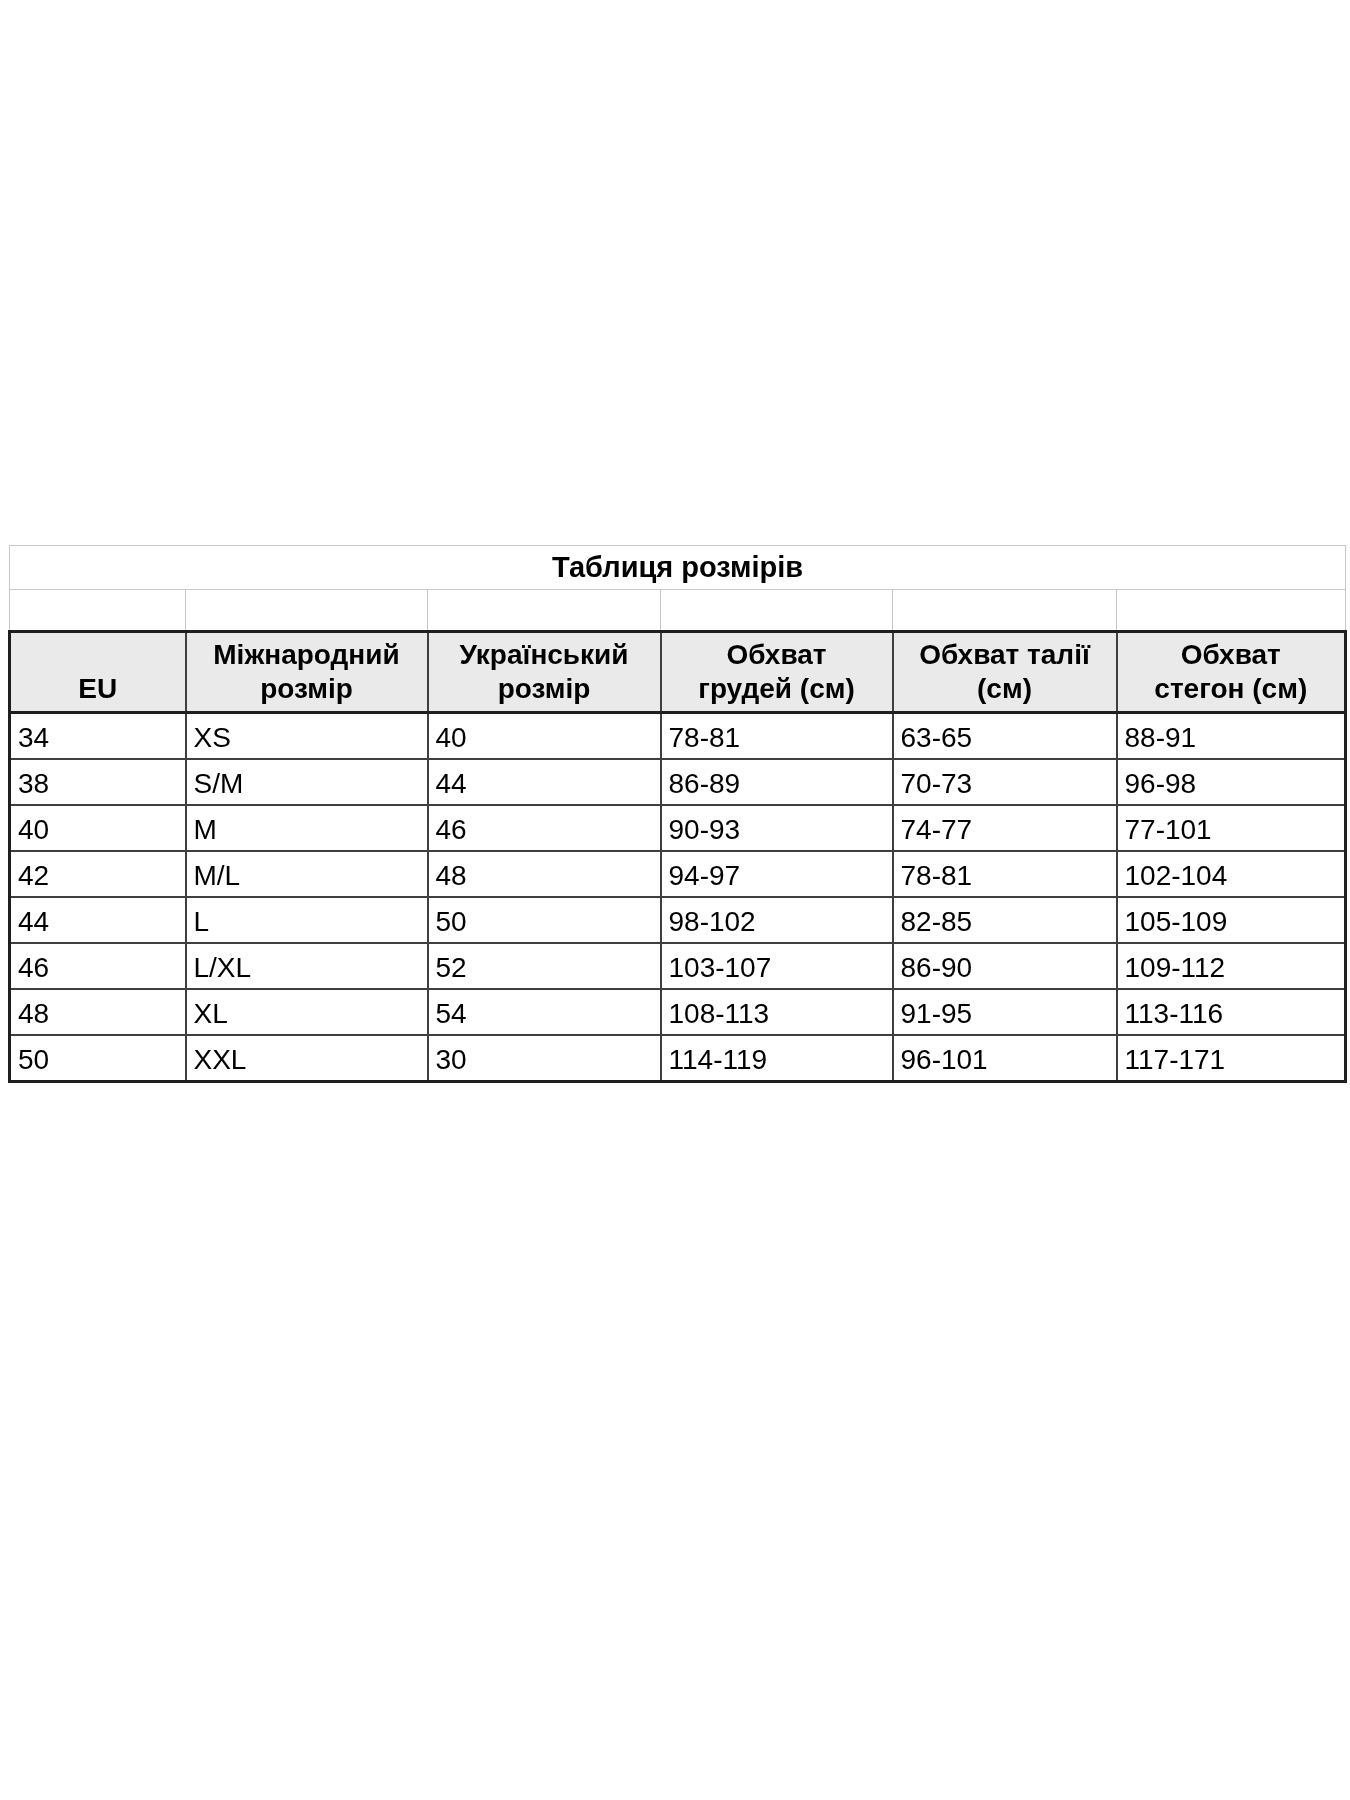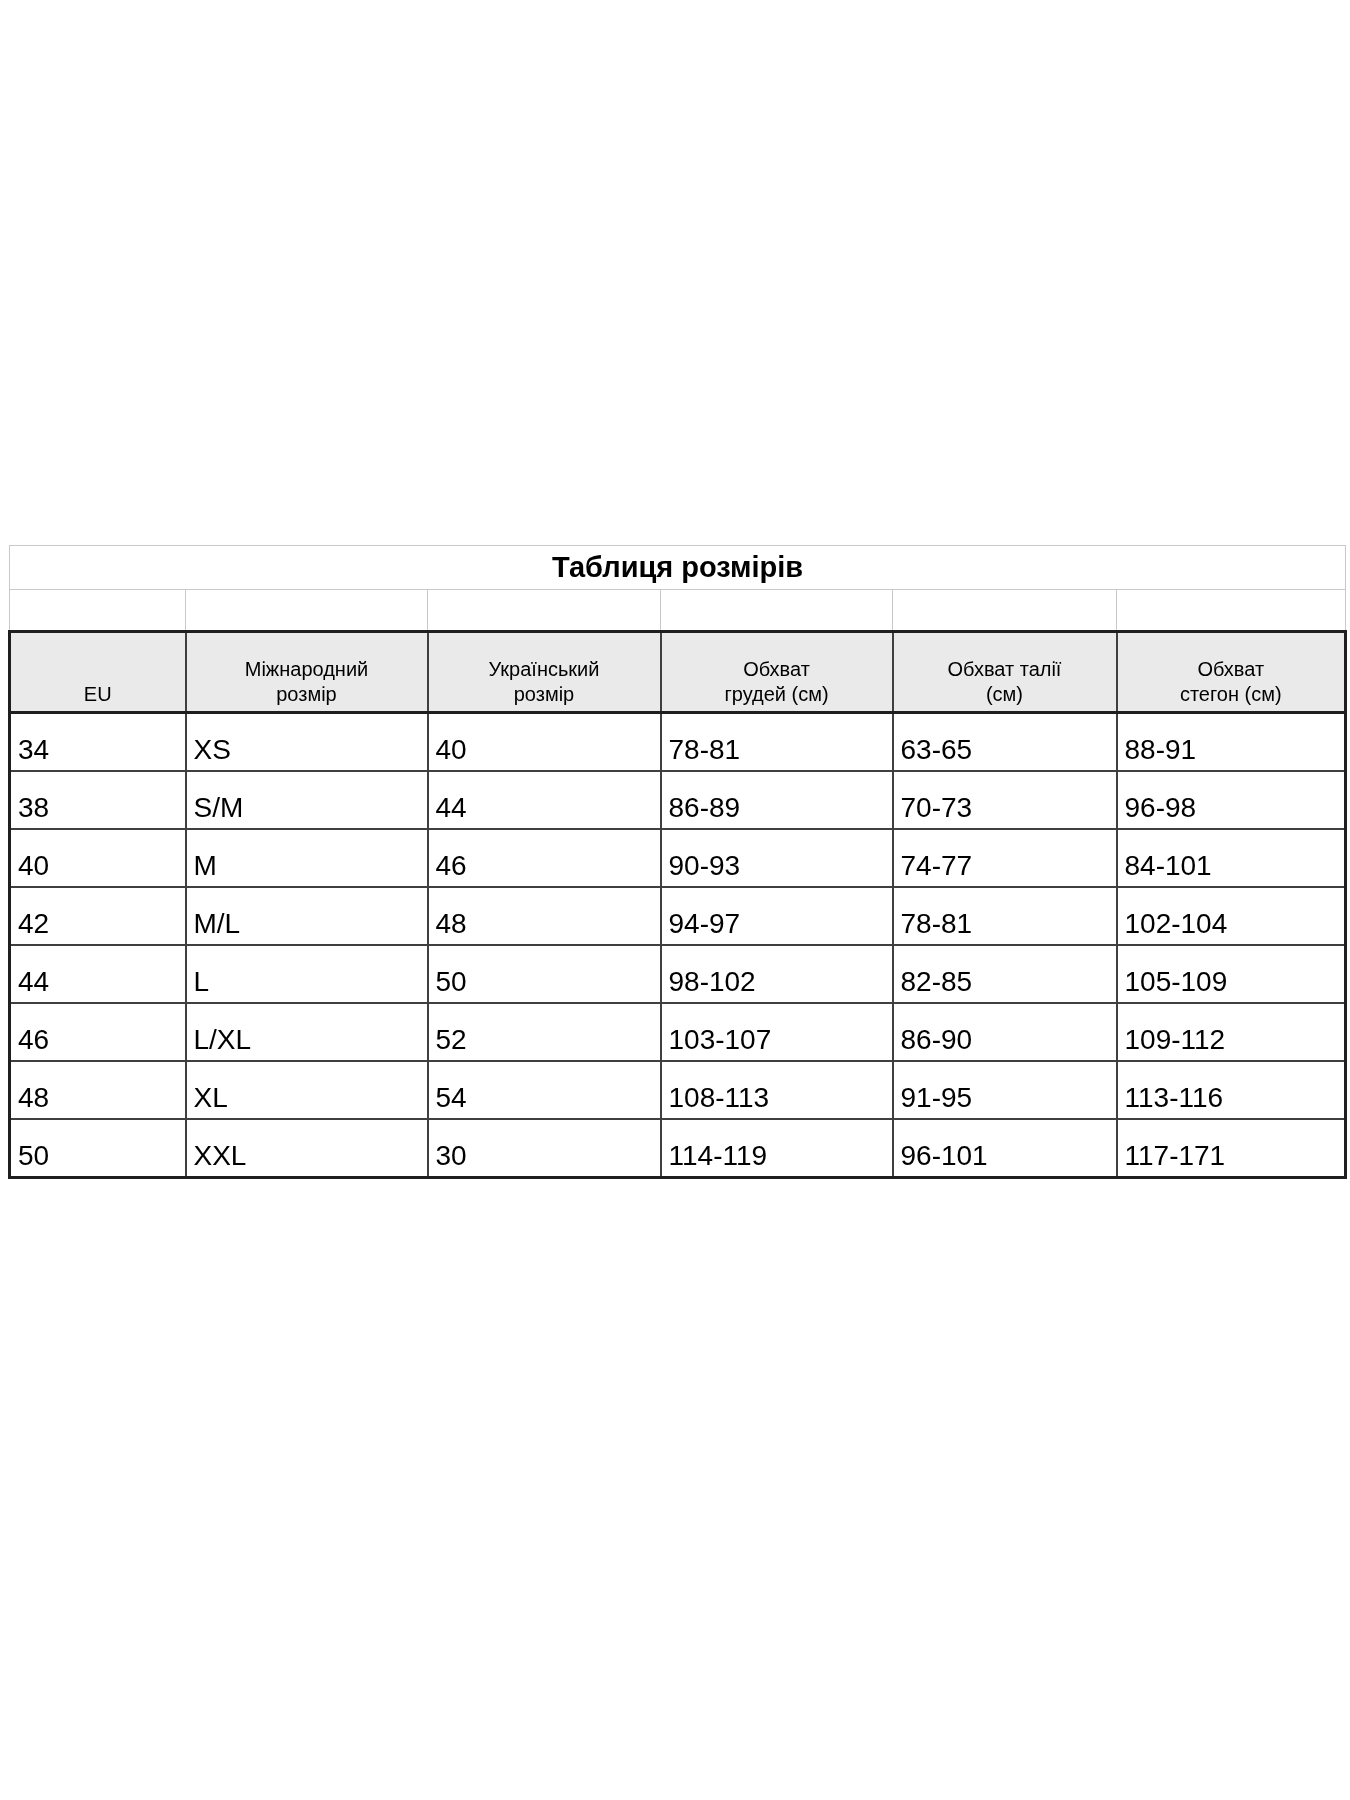--- a/index.html
+++ b/index.html
@@ -44,36 +44,36 @@
   }
   
   .header-row td {
     height: 73px;
     border: 2px solid var(--border-inner, #3f3f3f);
     border-top: 3px solid var(--border-dark, #1f1f1f);
     border-bottom: 3px solid var(--border-dark, #1f1f1f);
     background: var(--header-bg, #eaeaea);
     text-align: center;
     vertical-align: bottom;
-    font-size: 20px;
-    font-weight: 400;
+    font-size: 28px;
+    font-weight: 700;
     line-height: 1.22;
     white-space: pre-line;
     padding: 0 2px 5px 2px;
   }
   
   .data-row td {
     height: 40px;
     border: 2px solid var(--border-inner, #3f3f3f);
     background: #ffffff;
     text-align: left;
     vertical-align: middle;
     font-size: 28px;
     font-weight: 400;
-    padding: 16px 2px 0 7px;
+    padding: 4px 2px 0 7px;
   }
   .header-row td:first-child,
   .data-row td:first-child {
     border-left: 3px solid var(--border-dark, #1f1f1f);
   }
   .header-row td:last-child,
   .data-row td:last-child {
     border-right: 3px solid var(--border-dark, #1f1f1f);
   }
   .data-row:last-child td {
@@ -135,21 +135,21 @@
     <td>86-89</td>
     <td>70-73</td>
     <td>96-98</td>
   </tr>
         <tr class="data-row">
     <td>40</td>
     <td>M</td>
     <td>46</td>
     <td>90-93</td>
     <td>74-77</td>
-    <td>84-101</td>
+    <td>77-101</td>
   </tr>
         <tr class="data-row">
     <td>42</td>
     <td>M/L</td>
     <td>48</td>
     <td>94-97</td>
     <td>78-81</td>
     <td>102-104</td>
   </tr>
         <tr class="data-row">

